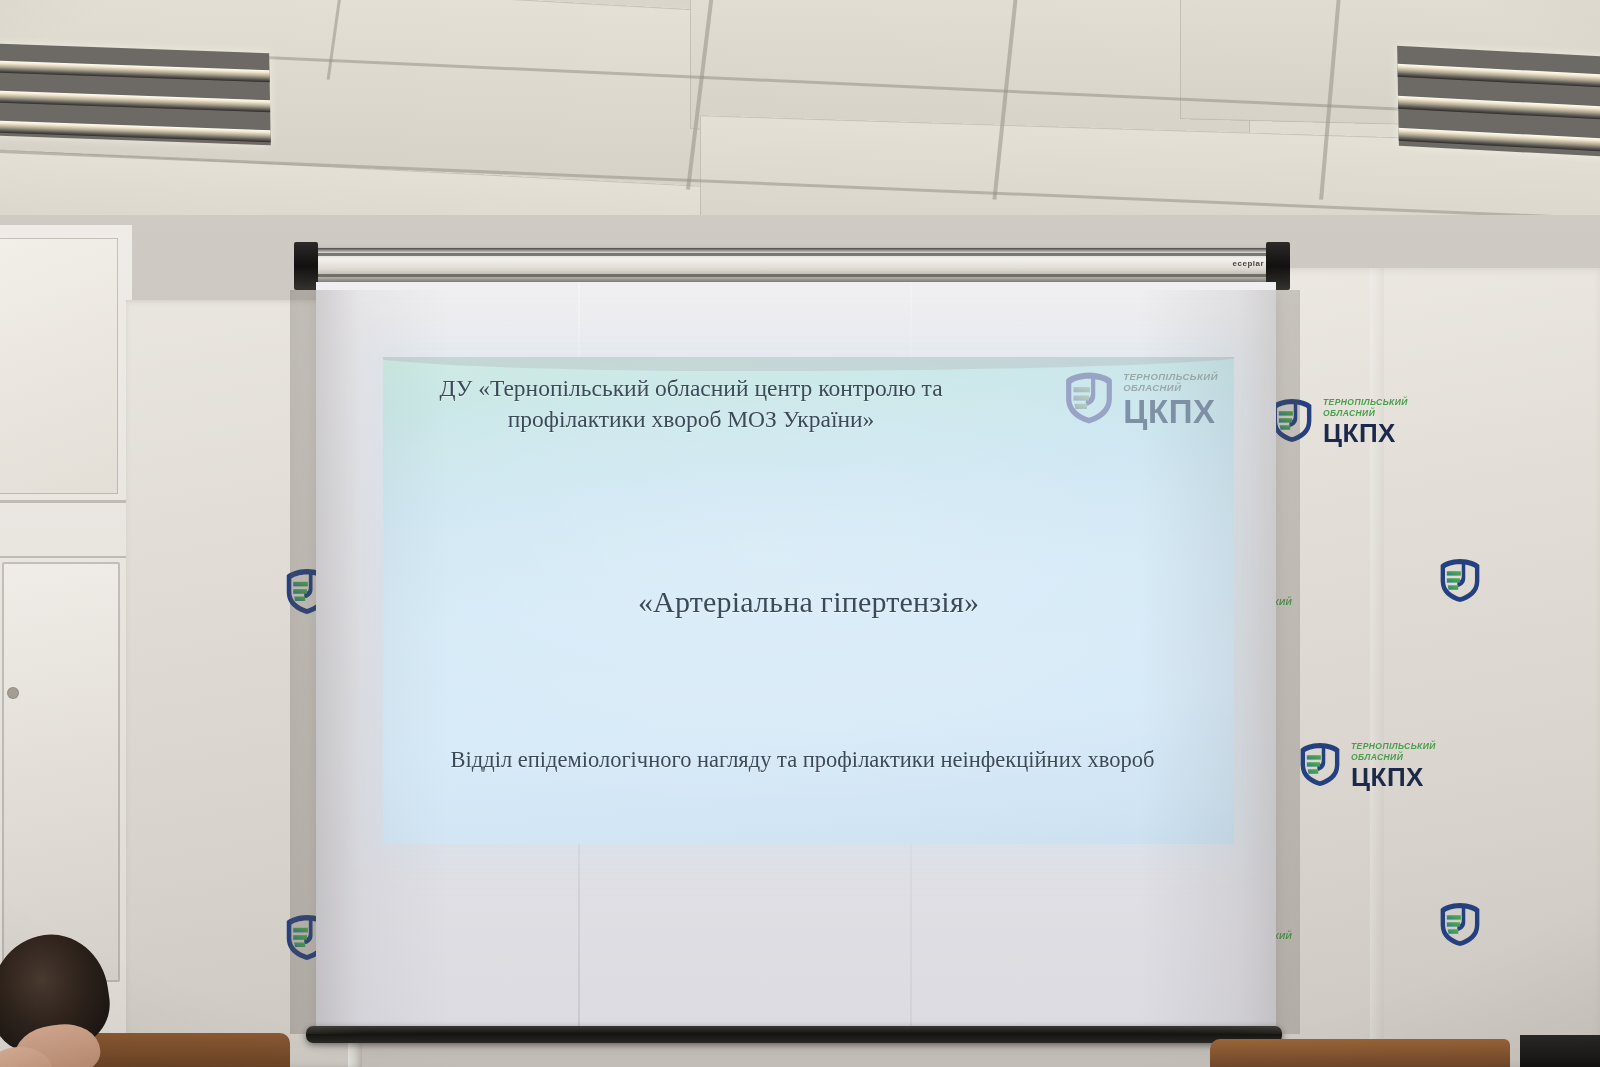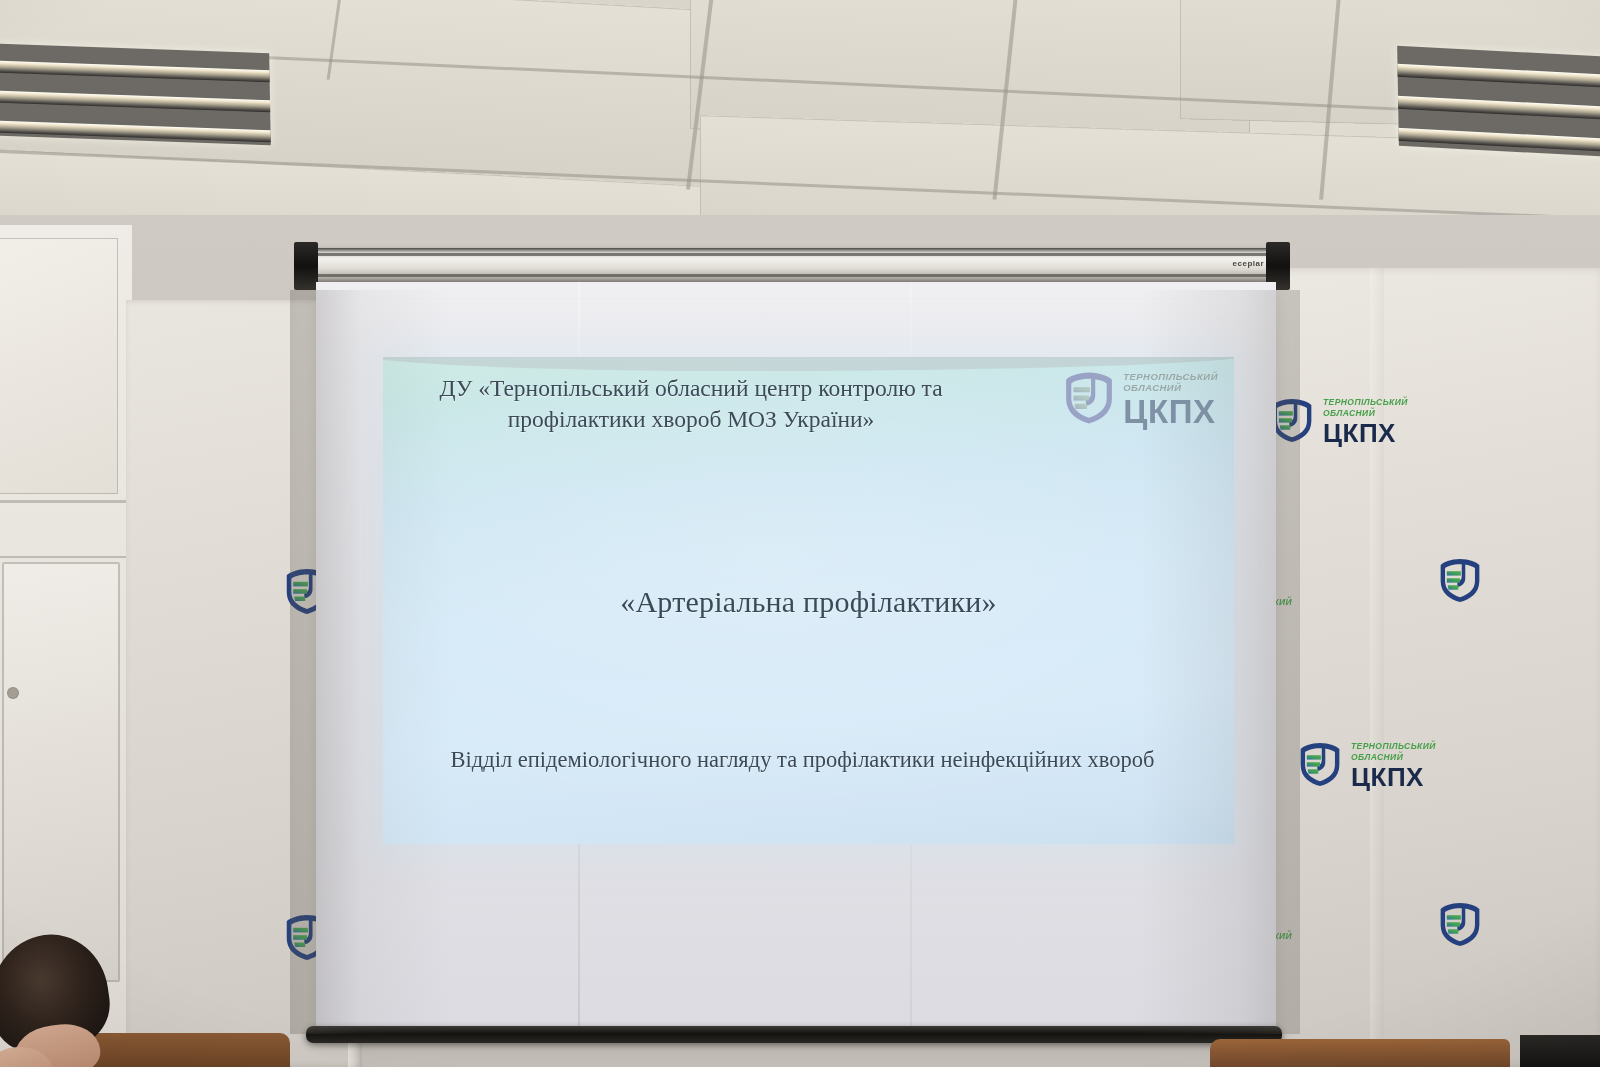--- a/index.html
+++ b/index.html
@@ -467,21 +467,21 @@
             <path d="M22 66 L46 66 L46 76 L24 76 Z" fill="url(#sgs)"></path>
           </svg>
         </span>
         <span class="logo-words">
           <span class="top" style="display:block;font-weight:700;letter-spacing:.05em;">ТЕРНОПІЛЬСЬКИЙ</span>
           <span class="top" style="display:block;margin-top:2px;font-weight:700;letter-spacing:.05em;">ОБЛАСНИЙ</span>
           <span class="big" style="display:block;margin-top:2px;font-weight:800;">ЦКПХ</span>
         </span>
       </div>
 
-      <div class="slide-text" id="slide-title">«Артеріальна профілактики»</div>
+      <div class="slide-text" id="slide-title">«Артеріальна гіпертензія»</div>
 
       <div class="slide-text" id="slide-footer">Відділ епідеміологічного нагляду та  профілактики неінфекційних хвороб</div>
     </div>
   </div>
 
   <div class="screen-bar"></div>
 
   <div class="table-front"></div>
   <div class="table-right"></div>
   <div class="chair-dark"></div>

